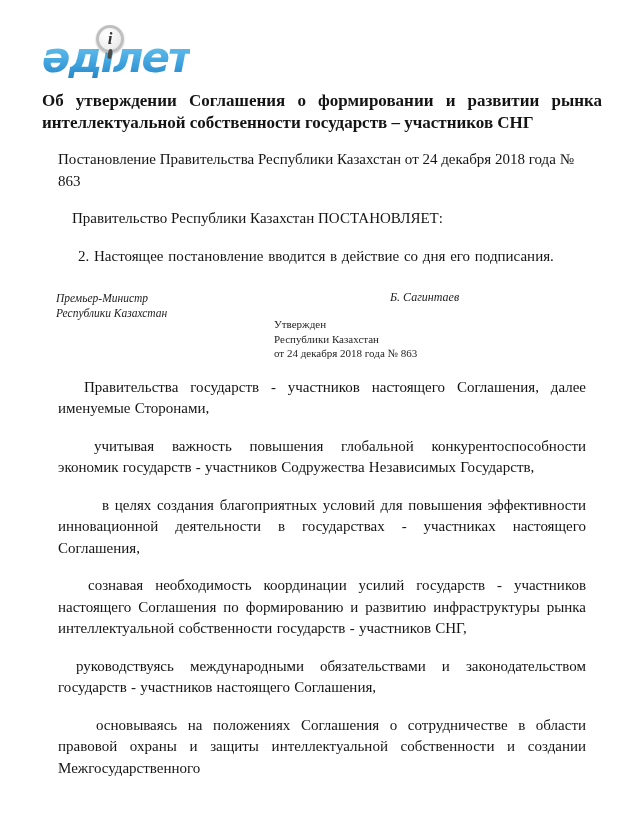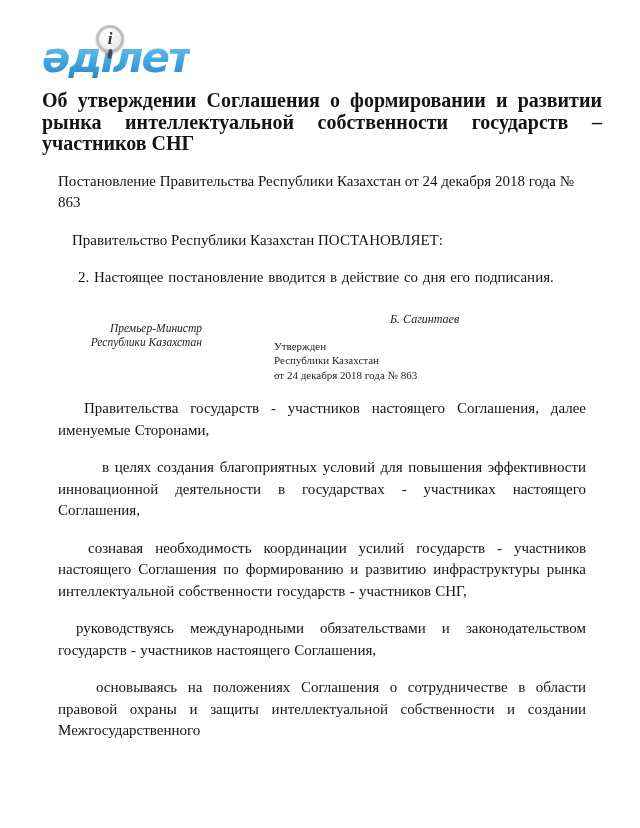--- a/index.html
+++ b/index.html
@@ -75,21 +75,21 @@
     font-style: italic;
     font-weight: bold;
     font-size: 17px;
     line-height: 21px;
     color: #333333;
   }
 
   
   .doc-title {
     margin: 6px 0 0 0;
-    font-size: 20px;
+    font-size: 17px;
     font-weight: bold;
     line-height: 21.5px;
     text-align: justify;
   }
   .decree { margin-top: 5px; }
   .decree p, .agr-body p {
     margin: 16px;
     font-size: 15px;
     line-height: 21.5px;
   }
@@ -98,23 +98,23 @@
 
   
   .sig {
     position: relative;
     height: 32px;
     margin-top: 1px;
   }
   .sig-left {
     position: absolute;
     left: 14px;
-    top: 16px;
+    top: 8px;
     width: 146px;
-    text-align: right;
+    text-align: left;
     font-style: italic;
     font-size: 11.5px;
     line-height: 14.5px;
     color: #1c1c1c;
   }
   .sig-name {
     position: absolute;
     left: 348px;
     top: 7px;
     font-style: italic;
@@ -177,19 +177,20 @@
 
   <div class="approval">
     <div>Утвержден</div>
     <div>Республики Казахстан</div>
     <div>от 24 декабря 2018 года № 863</div>
   </div>
 
 
   <div class="agr-body">
     <p class="ind-a">Правительства государств - участников настоящего Соглашения, далее именуемые Сторонами,</p>
+    <p class="ind-b">учитывая важность повышения глобальной конкурентоспособности экономик государств - участников Содружества Независимых Государств,</p>
     <p class="ind-c">в целях создания благоприятных условий для повышения эффективности инновационной деятельности в государствах - участниках настоящего Соглашения,</p>
     <p class="ind-e">сознавая необходимость координации усилий государств - участников настоящего Соглашения по формированию и развитию инфраструктуры рынка интеллектуальной собственности государств - участников СНГ,</p>
     <p class="ind-f">руководствуясь международными обязательствами и законодательством государств - участников настоящего Соглашения,</p>
     <p class="ind-g">основываясь на положениях Соглашения о сотрудничестве в области правовой охраны и защиты интеллектуальной собственности и создании Межгосударственного</p>
   </div>
 
 </div>
 
 </body></html>

